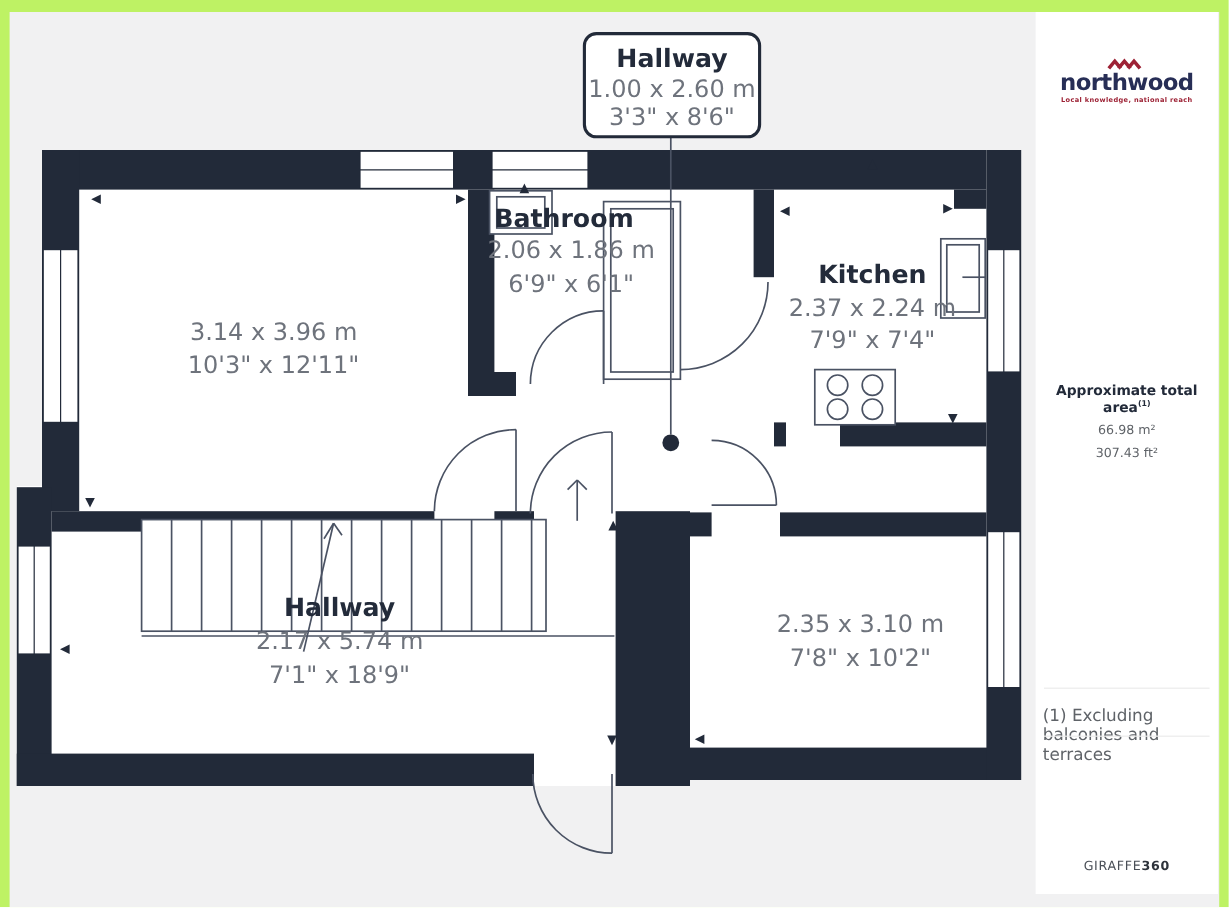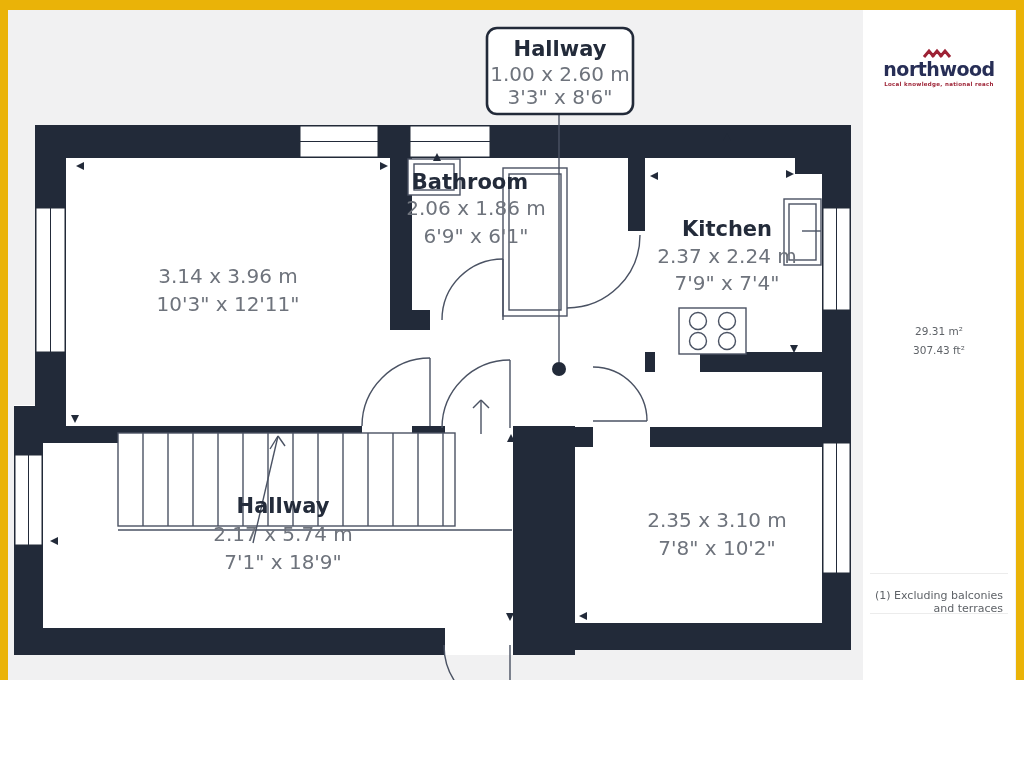--- a/index.html
+++ b/index.html
@@ -1,16 +1,16 @@
 <!DOCTYPE html>
 <html><head>
 <meta charset="utf-8">
 <style>
   html,body{margin:0;padding:0;background:#ffffff;}
-  .canvas{position:relative;width:1024px;height:680px;background:#eab308;overflow:hidden;
+  .canvas{position:relative;width:1024px;height:756px;background:#bef264;overflow:hidden;
           font-family:"DejaVu Sans","Liberation Sans",sans-serif;}
   .mat{position:absolute;left:8px;top:10px;width:1008px;height:750px;background:#f1f1f2;}
   .plan-svg{position:absolute;left:0;top:0;}
 
   
   .wall{fill:#222a39;}
   .floor{fill:#ffffff;}
   .thin{stroke:#4a5263;stroke-width:1.4;fill:none;}
   .thin-f{stroke:#4a5263;stroke-width:1.4;fill:#ffffff;}
   .win{fill:#ffffff;stroke:#222a39;stroke-width:1;}
@@ -25,21 +25,21 @@
   .logo{position:absolute;top:38px;left:0;width:100%;text-align:center;}
   .logo .brand{font-family:"DejaVu Sans","Liberation Sans",sans-serif;font-weight:bold;
                font-size:19px;color:#272e56;letter-spacing:-0.5px;line-height:1;}
   .logo .tagline{font-size:5.5px;color:#9d2235;letter-spacing:0.3px;margin-top:2px;font-weight:bold;}
   .zig{display:block;margin:0 auto 1px auto;}
   .area{position:absolute;top:308px;left:0;width:100%;text-align:center;color:#222a39;}
   .area .lbl{font-size:11.5px;font-weight:bold;}
   .area .lbl sup{font-size:6.5px;}
   .area .val{font-size:10.5px;color:#5f6368;margin-top:7px;}
   .sb-divider{position:absolute;left:7px;right:7px;border-top:1px solid #ececec;height:0;}
-  .sb-note{position:absolute;left:6px;right:12px;text-align:right;font-size:11px;color:#5f6368;}
+  .sb-note{position:absolute;left:6px;right:2px;text-align:left;font-size:14px;color:#5f6368;}
   .sb-par{line-height:1.55;}
   .credit{position:absolute;left:0;width:100%;text-align:center;font-size:10.5px;color:#4a4f57;
           letter-spacing:0.6px;}
   .credit b{font-weight:bold;color:#2e333b;}
 </style>
 </head>
 <body>
 
 <div class="canvas">
   <div class="mat"></div>
@@ -198,21 +198,22 @@
   <aside class="sidebar">
     <div class="logo">
       <svg class="zig" width="34" height="11" viewBox="0 0 34 11">
         <path d="M2 9 L7 3 L12 9 M10 9 L15 3 L20 9 M18 9 L23 3 L28 9" stroke="#9d2235" stroke-width="3" fill="none"></path>
       </svg>
       <div class="brand">northwood</div>
       <div class="tagline">Local knowledge, national reach</div>
     </div>
 
     <div class="area">
-      <div class="val">29.31 m²</div>
+      <div class="lbl"><span>Approximate total area</span><sup>(1)</sup></div>
+      <div class="val">66.98 m²</div>
       <div class="val">307.43 ft²</div>
     </div>
 
     <div class="sb-divider" style="top:563px;"></div>
     <div class="sb-note" style="top:579px;">(1) Excluding balconies and terraces</div>
     <div class="sb-divider" style="top:603px;"></div>
     <div class="credit" style="top:706px;"><span>GIRAFFE</span><b>360</b></div>
   </aside>
 </div>
 

